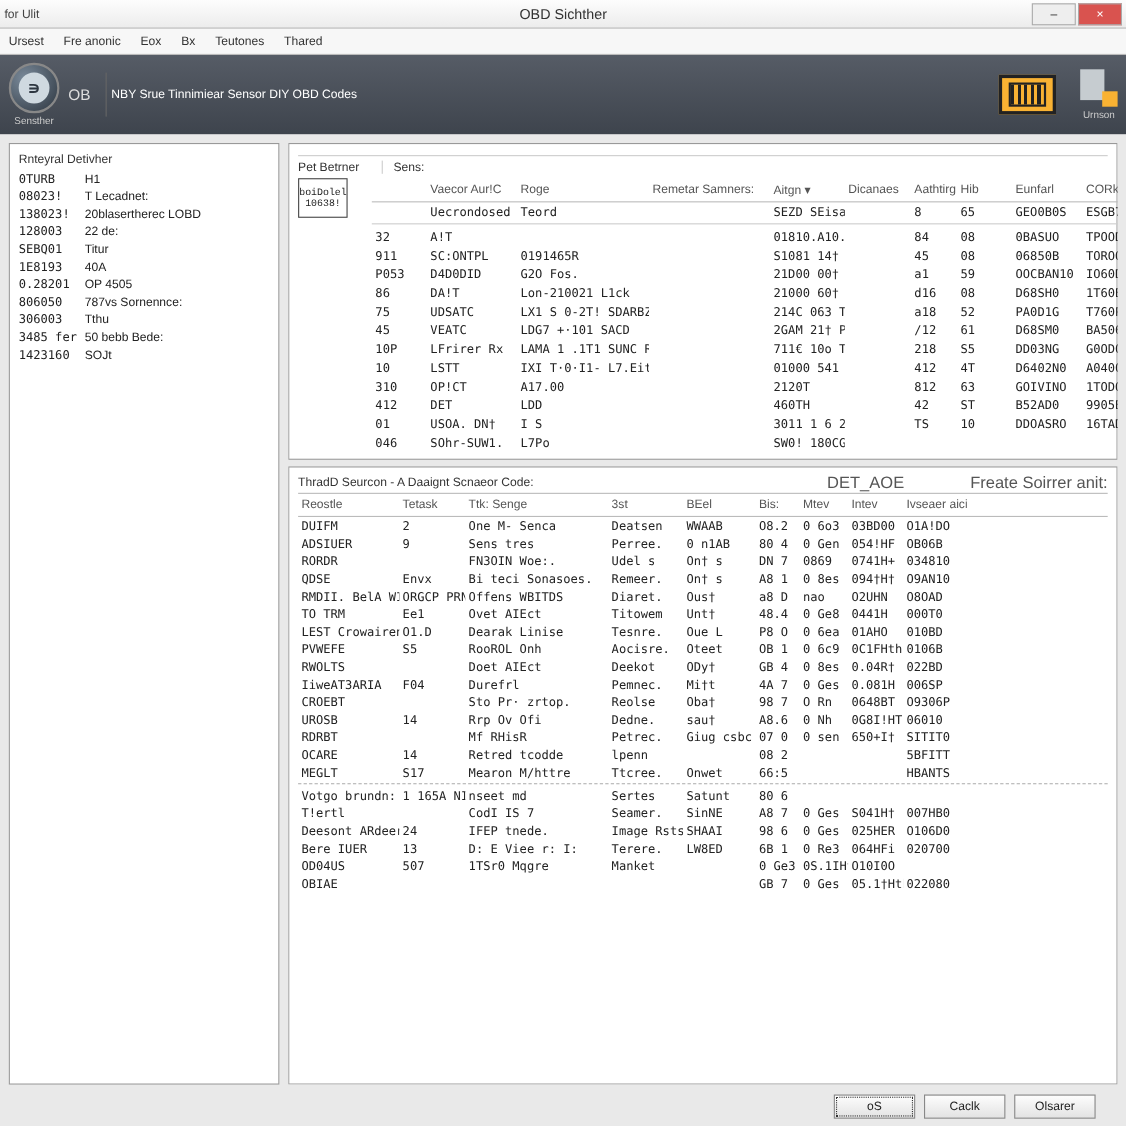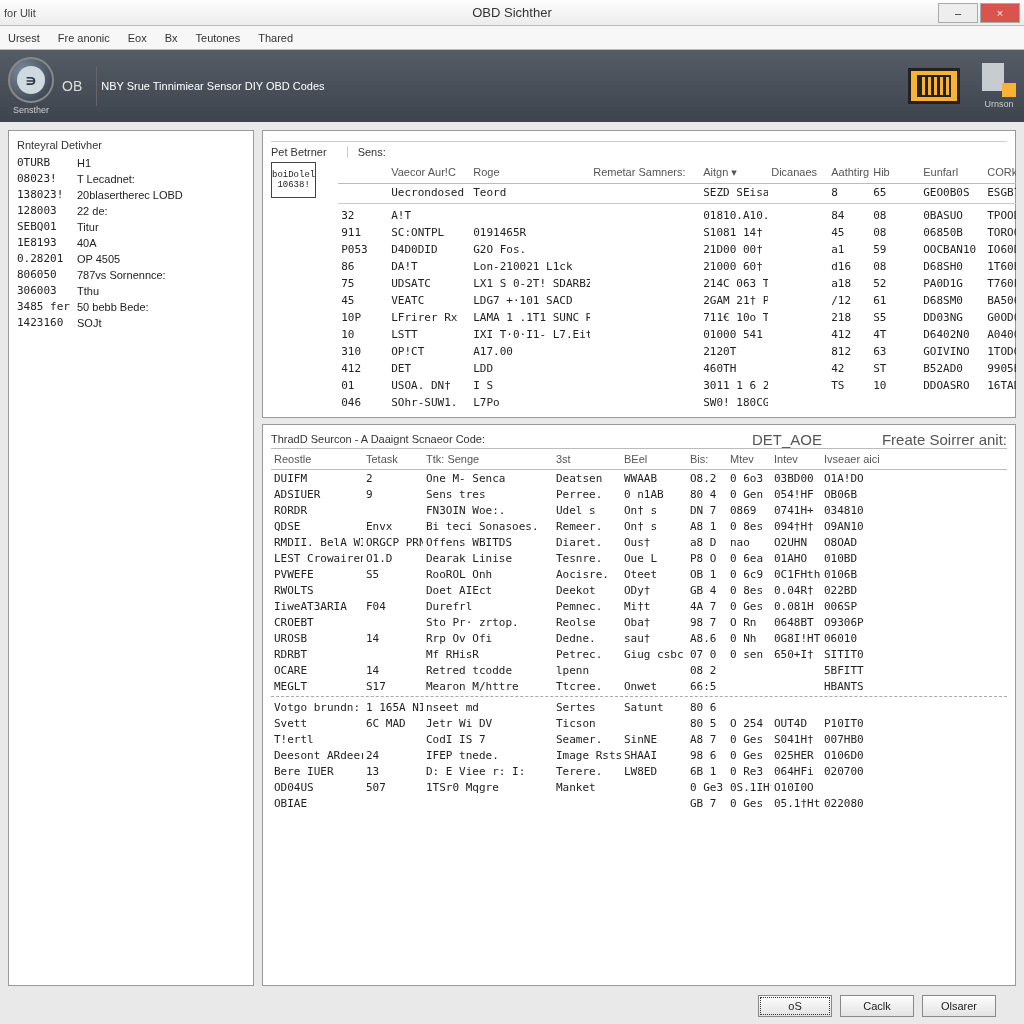--- a/index.html
+++ b/index.html
@@ -404,20 +404,31 @@
             <div class="d-b">ORGCP PRNO</div>
             <div class="d-c">Offens WBITDS</div>
             <div class="d-d">Diaret.</div>
             <div class="d-e">Ous†</div>
             <div class="d-f">a8 D</div>
             <div class="d-g">nao</div>
             <div class="d-h">O2UHN</div>
             <div class="d-i">O8OAD</div>
           </div>
           <div class="grid2-row">
+            <div class="d-a">TO TRM</div>
+            <div class="d-b">Ee1</div>
+            <div class="d-c">Ovet AIEct</div>
+            <div class="d-d">Titowem</div>
+            <div class="d-e">Unt†</div>
+            <div class="d-f">48.4</div>
+            <div class="d-g">0 Ge8</div>
+            <div class="d-h">0441H</div>
+            <div class="d-i">000T0</div>
+          </div>
+          <div class="grid2-row">
             <div class="d-a">LEST Crowairen</div>
             <div class="d-b">O1.D</div>
             <div class="d-c">Dearak Linise</div>
             <div class="d-d">Tesnre.</div>
             <div class="d-e">Oue L</div>
             <div class="d-f">P8 O</div>
             <div class="d-g">0 6ea</div>
             <div class="d-h">01AHO</div>
             <div class="d-i">010BD</div>
           </div>
@@ -514,31 +525,20 @@
             <div class="d-b">1 165A NINKO</div>
             <div class="d-c">nseet md</div>
             <div class="d-d">Sertes</div>
             <div class="d-e">Satunt</div>
             <div class="d-f">80 6</div>
             <div class="d-g"></div>
             <div class="d-h"></div>
             <div class="d-i"></div>
           </div>
           <div class="grid2-row">
-            <div class="d-a">Svett</div>
-            <div class="d-b">6C MAD</div>
-            <div class="d-c">Jetr Wi DV</div>
-            <div class="d-d">Ticson</div>
-            <div class="d-e"></div>
-            <div class="d-f">80 5</div>
-            <div class="d-g">O 254</div>
-            <div class="d-h">OUT4D</div>
-            <div class="d-i">P10IT0</div>
-          </div>
-          <div class="grid2-row">
             <div class="d-a">T!ertl</div>
             <div class="d-b"></div>
             <div class="d-c">CodI IS   7</div>
             <div class="d-d">Seamer.</div>
             <div class="d-e">SinNE</div>
             <div class="d-f">A8 7</div>
             <div class="d-g">0 Ges</div>
             <div class="d-h">S041H†</div>
             <div class="d-i">007HB0</div>
           </div>

